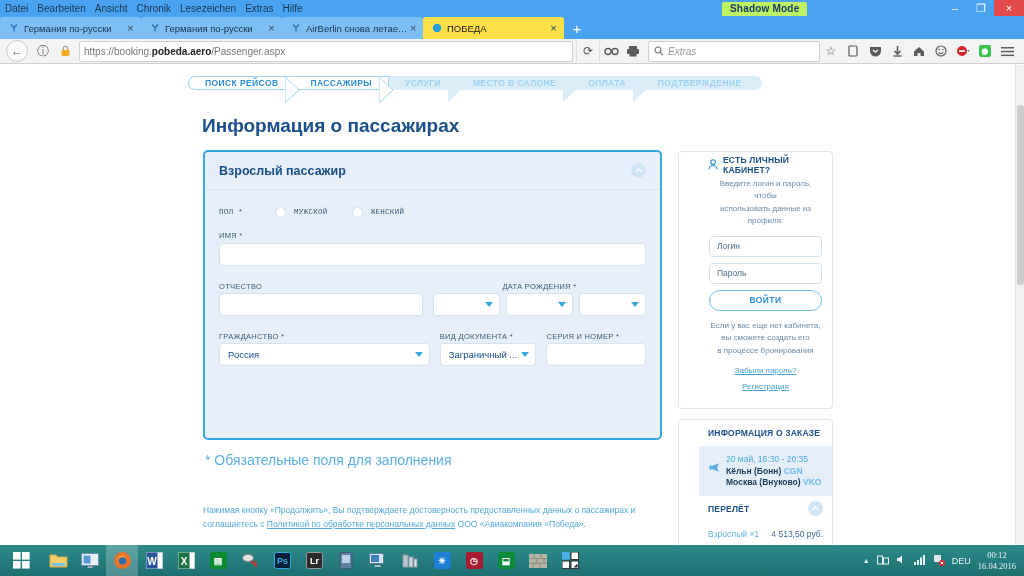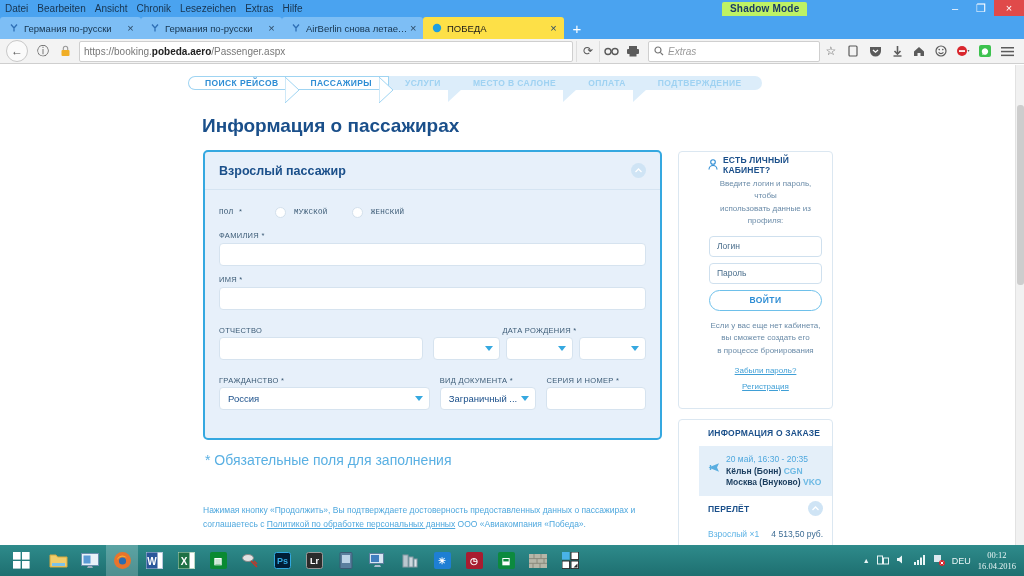--- a/index.html
+++ b/index.html
@@ -466,24 +466,20 @@
         <div class="row-gender">
           <span class="lbl-s">ПОЛ *</span>
           <span style="width:16px"></span>
           <span class="radio"></span>
           <span class="radio-lbl">МУЖСКОЙ</span>
           <span style="width:8px"></span>
           <span class="radio"></span>
           <span class="radio-lbl">ЖЕНСКИЙ</span>
         </div>
 
-        <div class="field">
-          <span class="lbl-s lab">ФАМИЛИЯ *</span>
-          <div class="inp"></div>
-        </div>
 
         <div class="field">
           <span class="lbl-s lab">ИМЯ *</span>
           <div class="inp"></div>
         </div>
 
         <div class="two-col">
           <div class="col-left">
             <span class="lbl-s lab">ОТЧЕСТВО</span>
             <div class="inp"></div>

